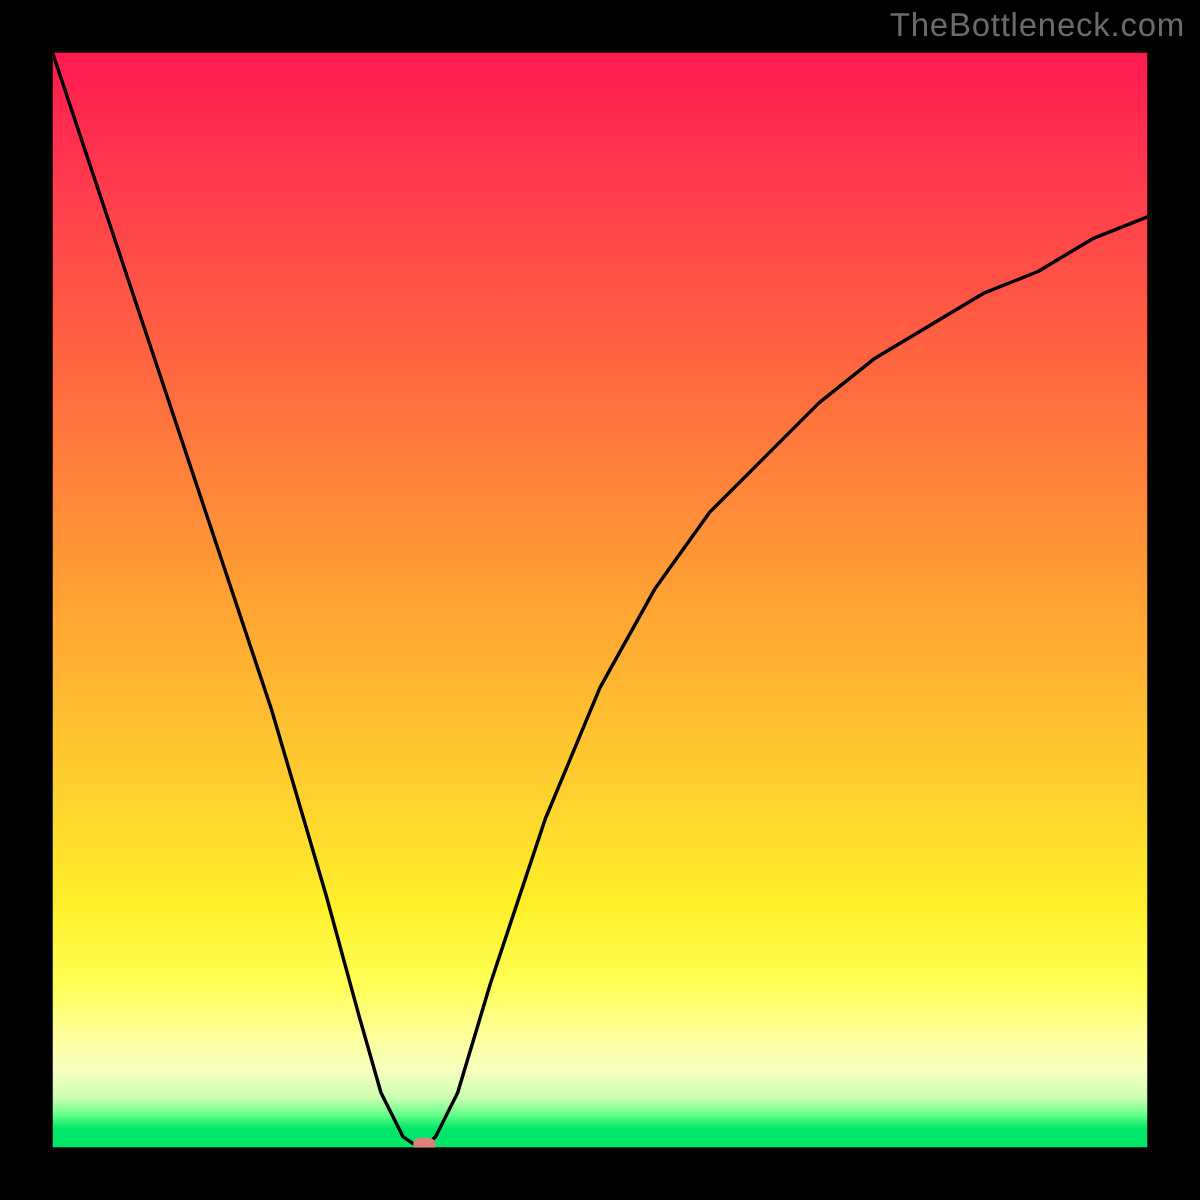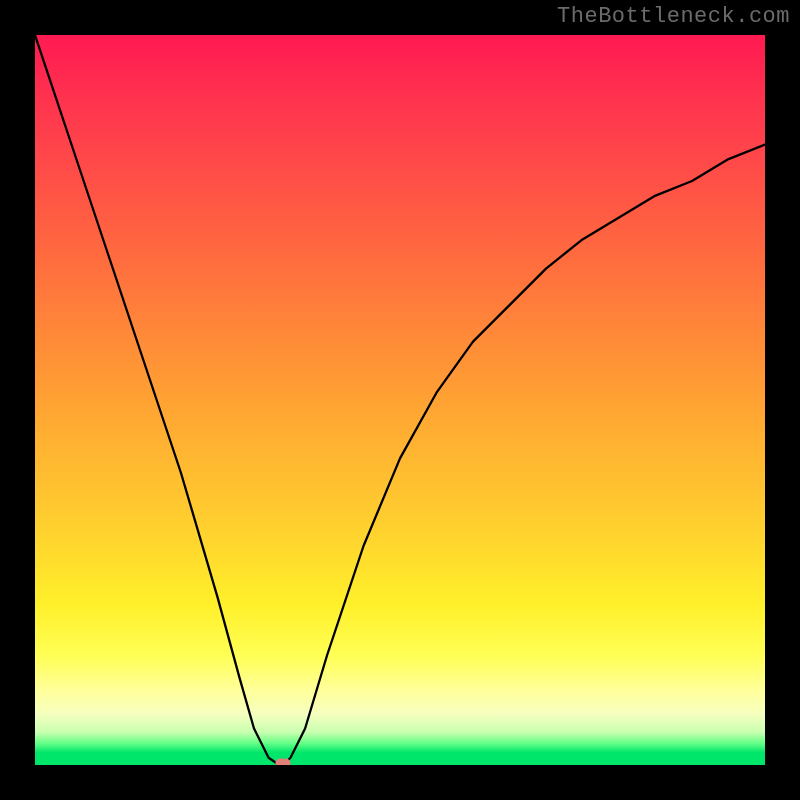--- a/index.html
+++ b/index.html
@@ -44,21 +44,21 @@
       #c9ffb0 95.5%,
       #66ff88 97%,
       #00e66a 98.3%,
       #00e66a 100%
     );
   }
   .watermark {
     position: absolute;
     top: 4px;
     right: 10px;
-    font-family: Liberation Mono, monospace;
+    font-family: Liberation Sans, sans-serif;
     font-size: 22px;
     color: #6b6b6b;
     letter-spacing: 0.5px;
     user-select: none;
   }
   svg.curve {
     position: absolute;
     inset: 0;
     width: 100%;
     height: 100%;

